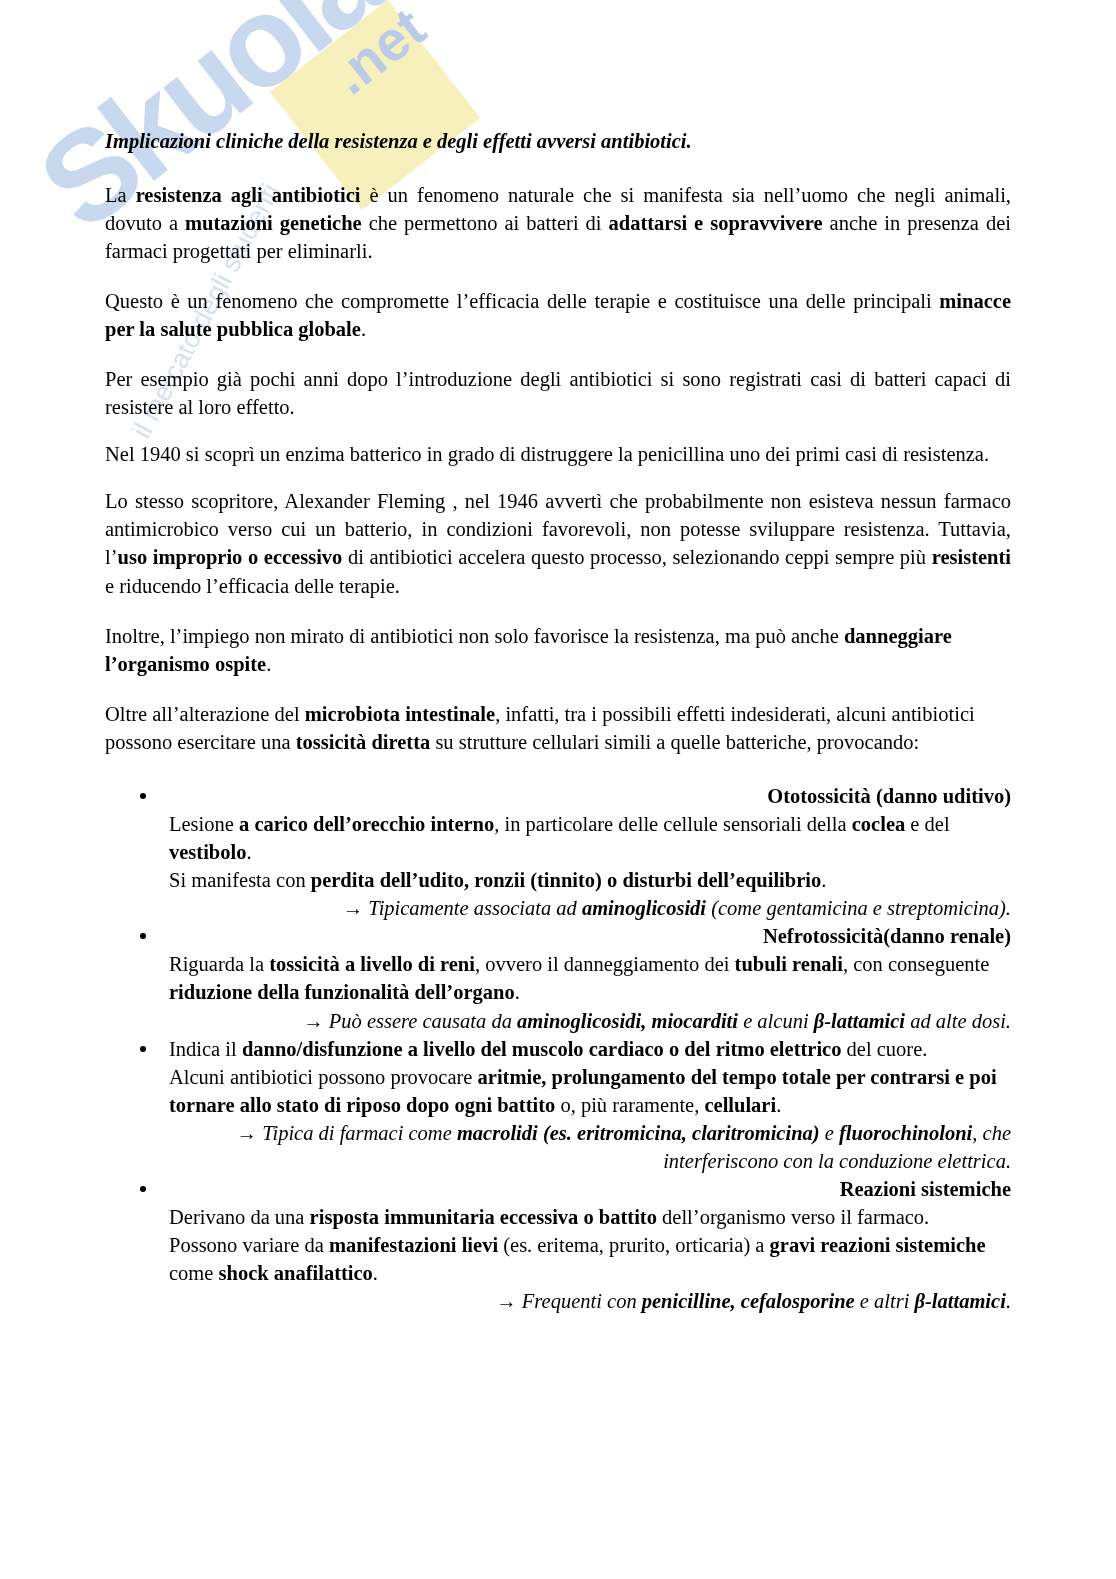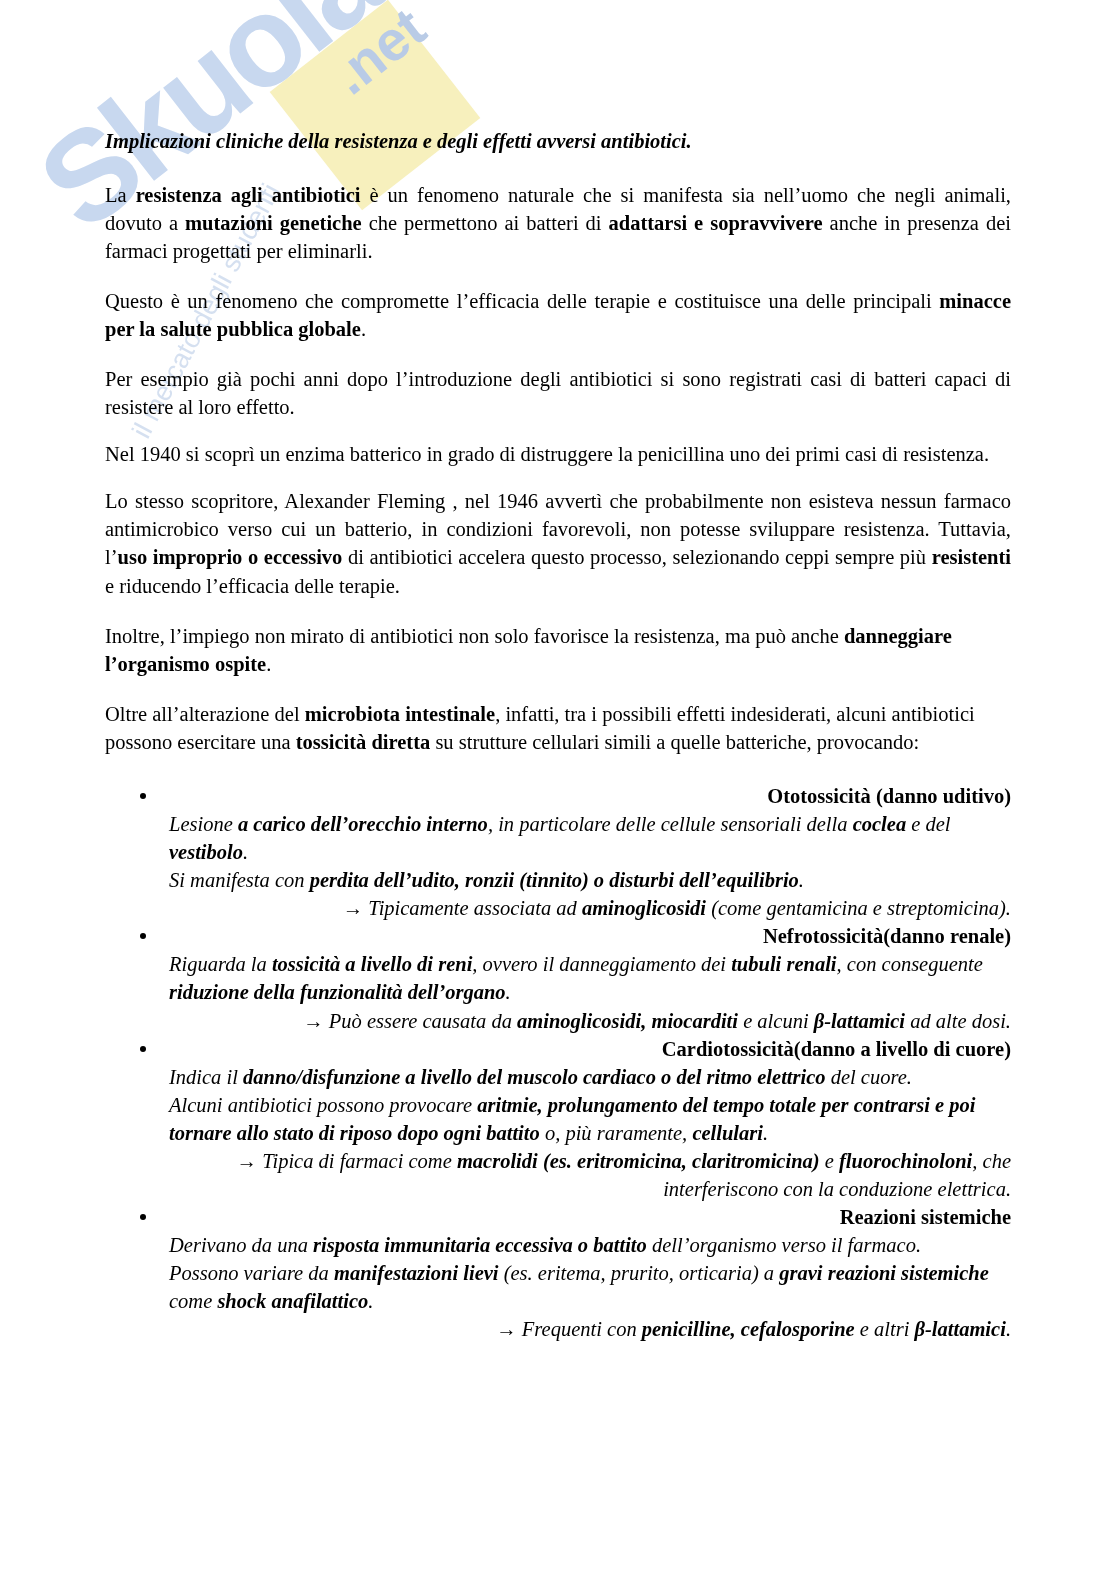--- a/index.html
+++ b/index.html
@@ -132,21 +132,20 @@
     background: #000;
   }
   .b-head {
     font-weight: bold;
     display: block;
     text-align: right;
   }
   .b-line {
     display: block;
     text-align: left;
-    font-style: italic;
   }
   .arrow-line {
     display: block;
     text-align: right;
     font-style: italic;
   }
 </style>
 </head>
 <body>
 
@@ -177,21 +176,20 @@
           <span class="b-line">Lesione <b>a carico dell’orecchio interno</b>, in particolare delle cellule sensoriali della <b>coclea</b> e del <b>vestibolo</b>.</span>
           <span class="b-line">Si manifesta con <b>perdita dell’udito, ronzii (tinnito) o disturbi dell’equilibrio</b>.</span>
           <span class="arrow-line">→ Tipicamente associata ad <b>aminoglicosidi</b> (come gentamicina e streptomicina).</span>
         </li>
         <li>
           <span class="b-head">Nefrotossicità(danno renale)</span>
           <span class="b-line">Riguarda la <b>tossicità a livello di reni</b>, ovvero il danneggiamento dei <b>tubuli renali</b>, con conseguente <b>riduzione della funzionalità dell’organo</b>.</span>
           <span class="arrow-line">→ Può essere causata da <b>aminoglicosidi, miocarditi</b> e alcuni <b>β-lattamici</b> ad alte dosi.</span>
         </li>
         <li>
-          <span class="b-head">Cardiotossicità(danno a livello di cuore)</span>
           <span class="b-line">Indica il <b>danno/disfunzione a livello del muscolo cardiaco o del ritmo elettrico</b> del cuore.</span>
           <span class="b-line">Alcuni antibiotici  possono provocare <b>aritmie, prolungamento  del tempo totale per contrarsi e poi tornare allo stato di riposo dopo ogni battito</b> o, più raramente, <b>cellulari</b>.</span>
           <span class="arrow-line">→ Tipica di farmaci come <b>macrolidi (es. eritromicina, claritromicina)</b> e <b>fluorochinoloni</b>, che interferiscono con la conduzione elettrica.</span>
         </li>
         <li>
           <span class="b-head">Reazioni sistemiche</span>
           <span class="b-line">Derivano da una <b>risposta immunitaria eccessiva o battito</b> dell’organismo verso il farmaco.</span>
           <span class="b-line">Possono variare da <b>manifestazioni lievi</b> (es. eritema, prurito, orticaria) a <b>gravi reazioni sistemiche</b> come <b>shock anafilattico</b>.</span>
           <span class="arrow-line">→ Frequenti con <b>penicilline, cefalosporine</b> e altri <b>β-lattamici</b>.</span>
         </li>

